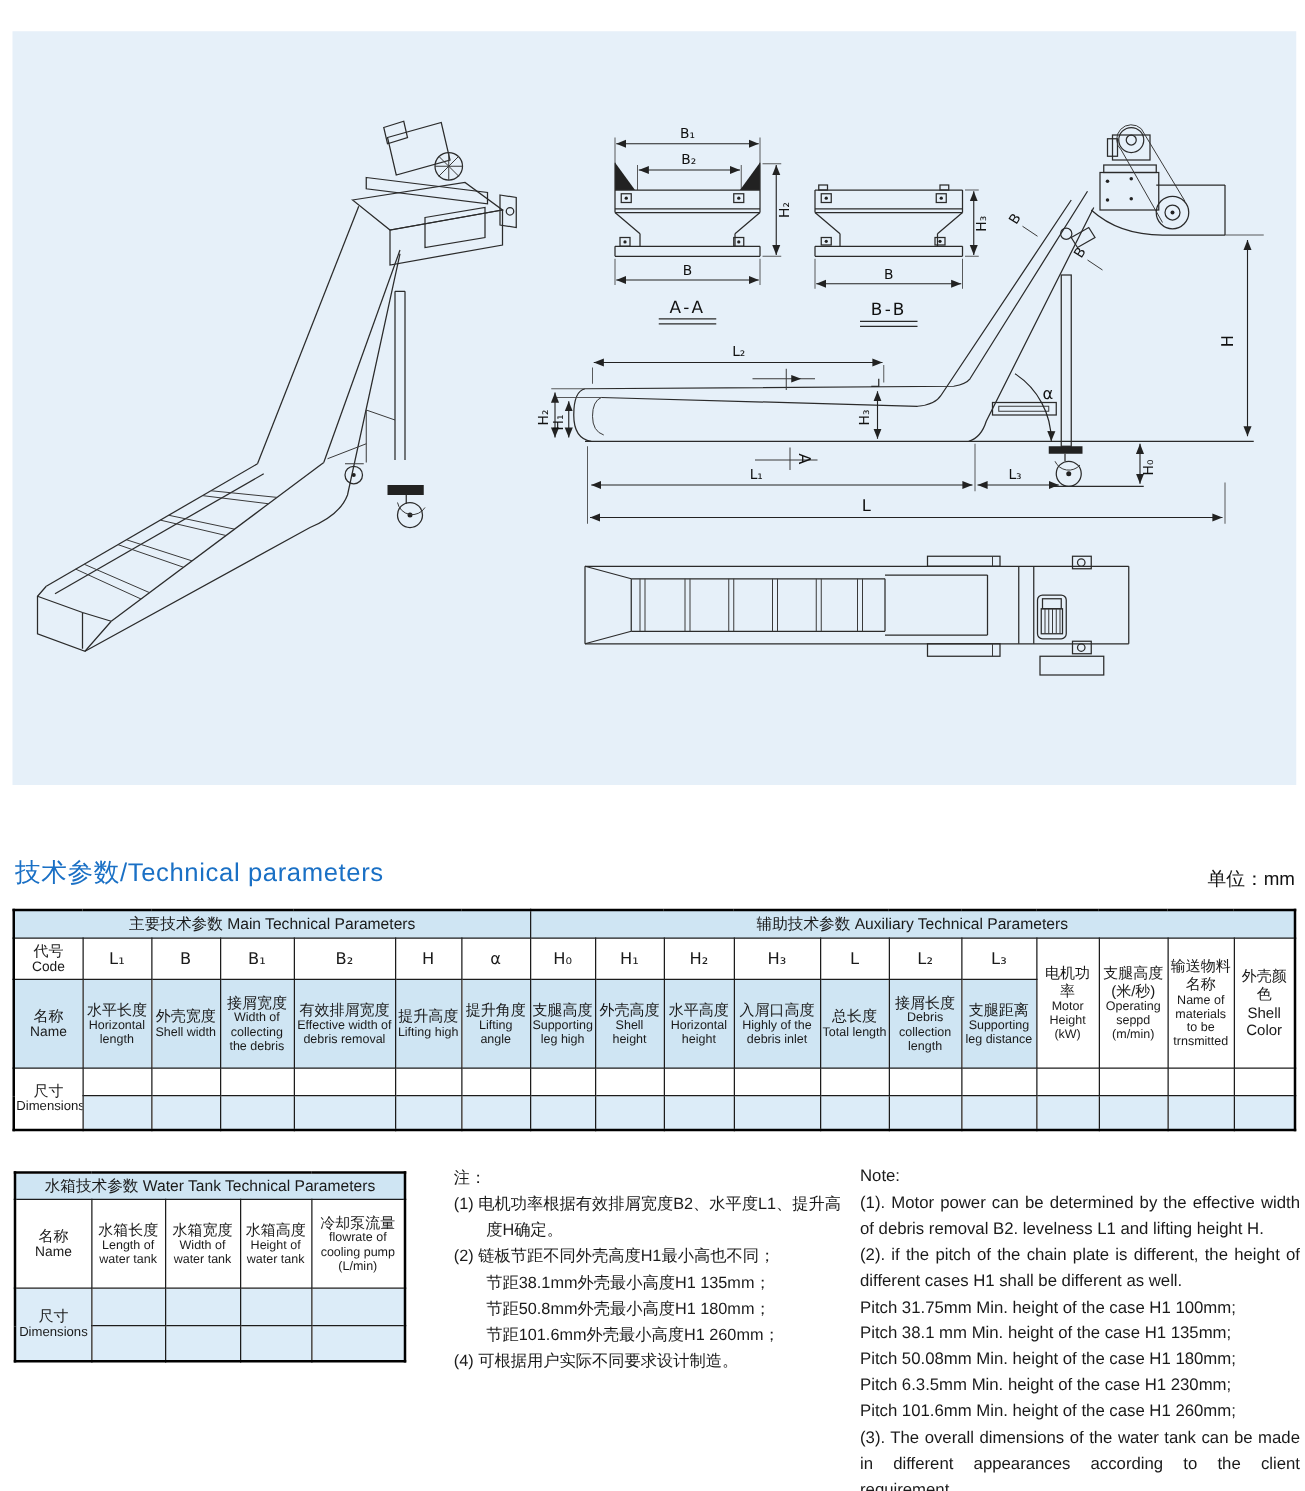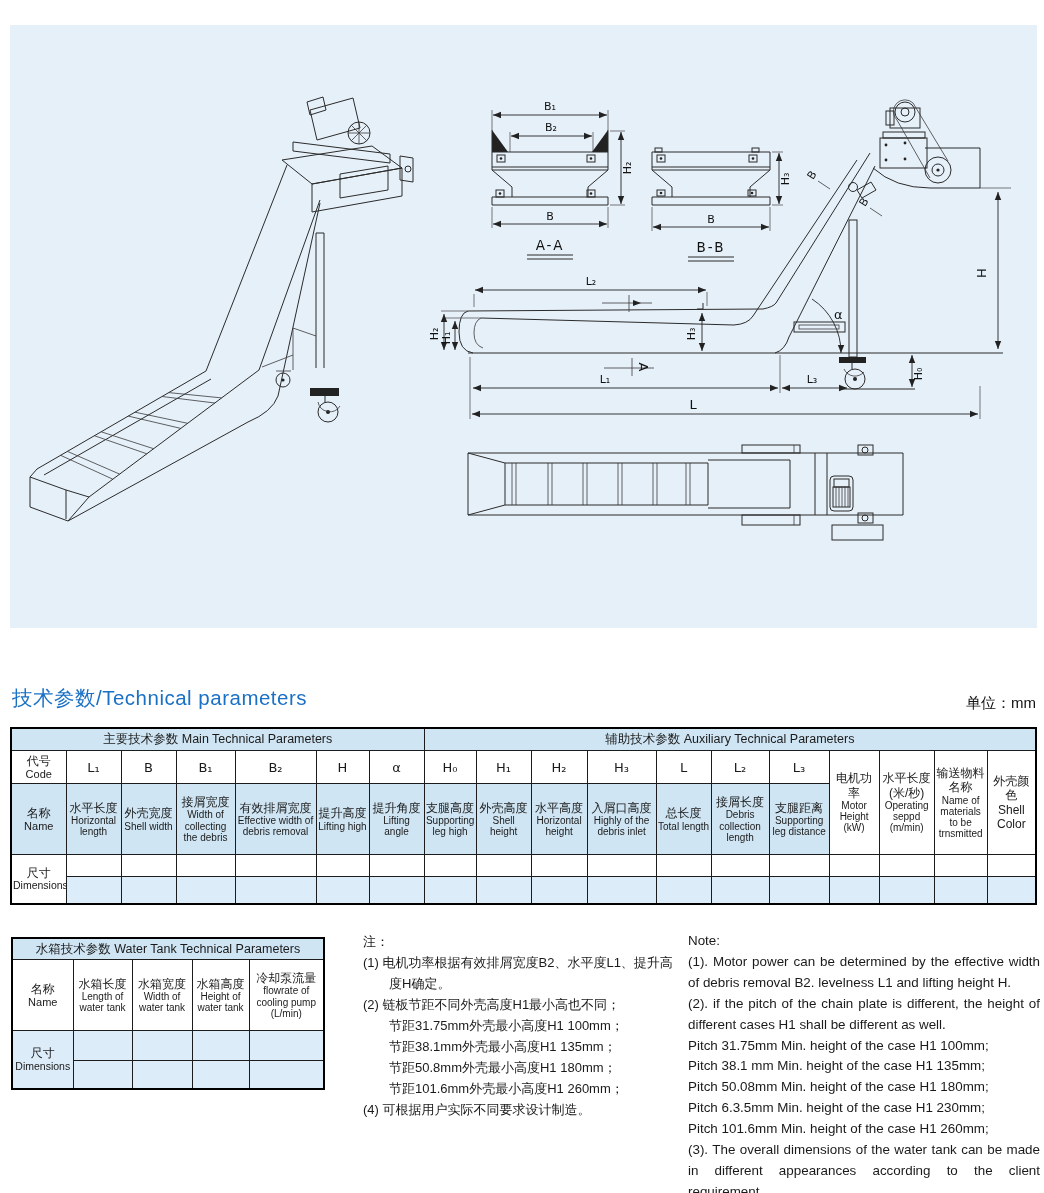--- a/index.html
+++ b/index.html
@@ -318,21 +318,21 @@
     <td class="cd">H₂</td>
     <td class="cd">H₃</td>
     <td class="cd">L</td>
     <td class="cd">L₂</td>
     <td class="cd">L₃</td>
     <td class="tall" rowspan="2">
       <div class="cn">电机功率</div>
           <div class="en2">Motor Height (kW)</div>
         </td>
     <td class="tall" rowspan="2">
-      <div class="cn">水平长度 (米/秒)</div>
+      <div class="cn">支腿高度 (米/秒)</div>
           <div class="en2">Operating seppd (m/min)</div>
         </td>
     <td class="tall" rowspan="2">
       <div class="cn">输送物料名称</div>
           <div class="en2">Name of materials to be trnsmitted</div>
         </td>
     <td class="tall big" rowspan="2">
       <div class="cn">外壳颜色</div>
           <div class="en2">Shell Color</div>
         </td>
@@ -490,21 +490,20 @@
     <td class="dl"></td>
         <td class="dl"></td>
   </tr>
 </tbody>
   </table>
 
 <div class="abs ncn">
   <div>注：</div>
   <div class="li">(1) 电机功率根据有效排屑宽度B2、水平度L1、提升高度H确定。</div>
   <div class="li">(2) 链板节距不同外壳高度H1最小高也不同；</div>
-  <div class="sub">节距31.75mm外壳最小高度H1 100mm；</div>
   <div class="sub">节距38.1mm外壳最小高度H1 135mm；</div>
   <div class="sub">节距50.8mm外壳最小高度H1 180mm；</div>
   <div class="sub">节距101.6mm外壳最小高度H1 260mm；</div>
   <div class="li">(4) 可根据用户实际不同要求设计制造。</div>
 </div>
 
 <div class="abs nen">
   <div style="text-align:left">Note:</div>
   <div>(1). Motor power can be determined by the effective width of debris removal B2. levelness L1 and lifting height H.</div>
   <div>(2). if the pitch of the chain plate is different, the height of different cases H1 shall be different as well.</div>

